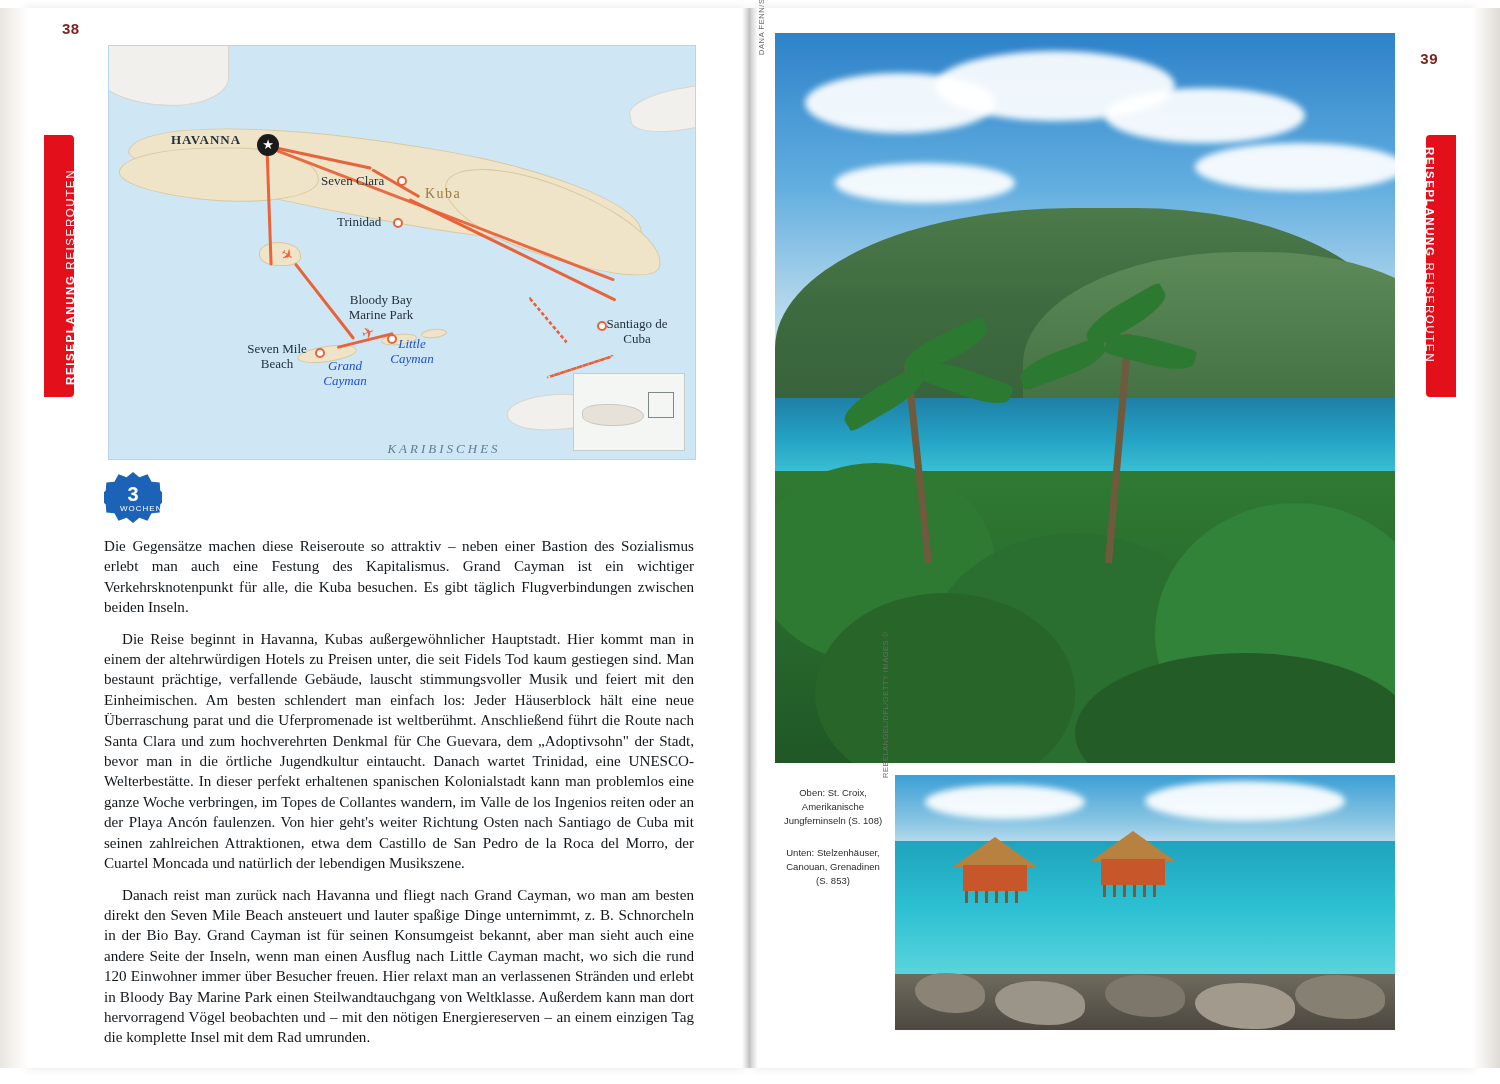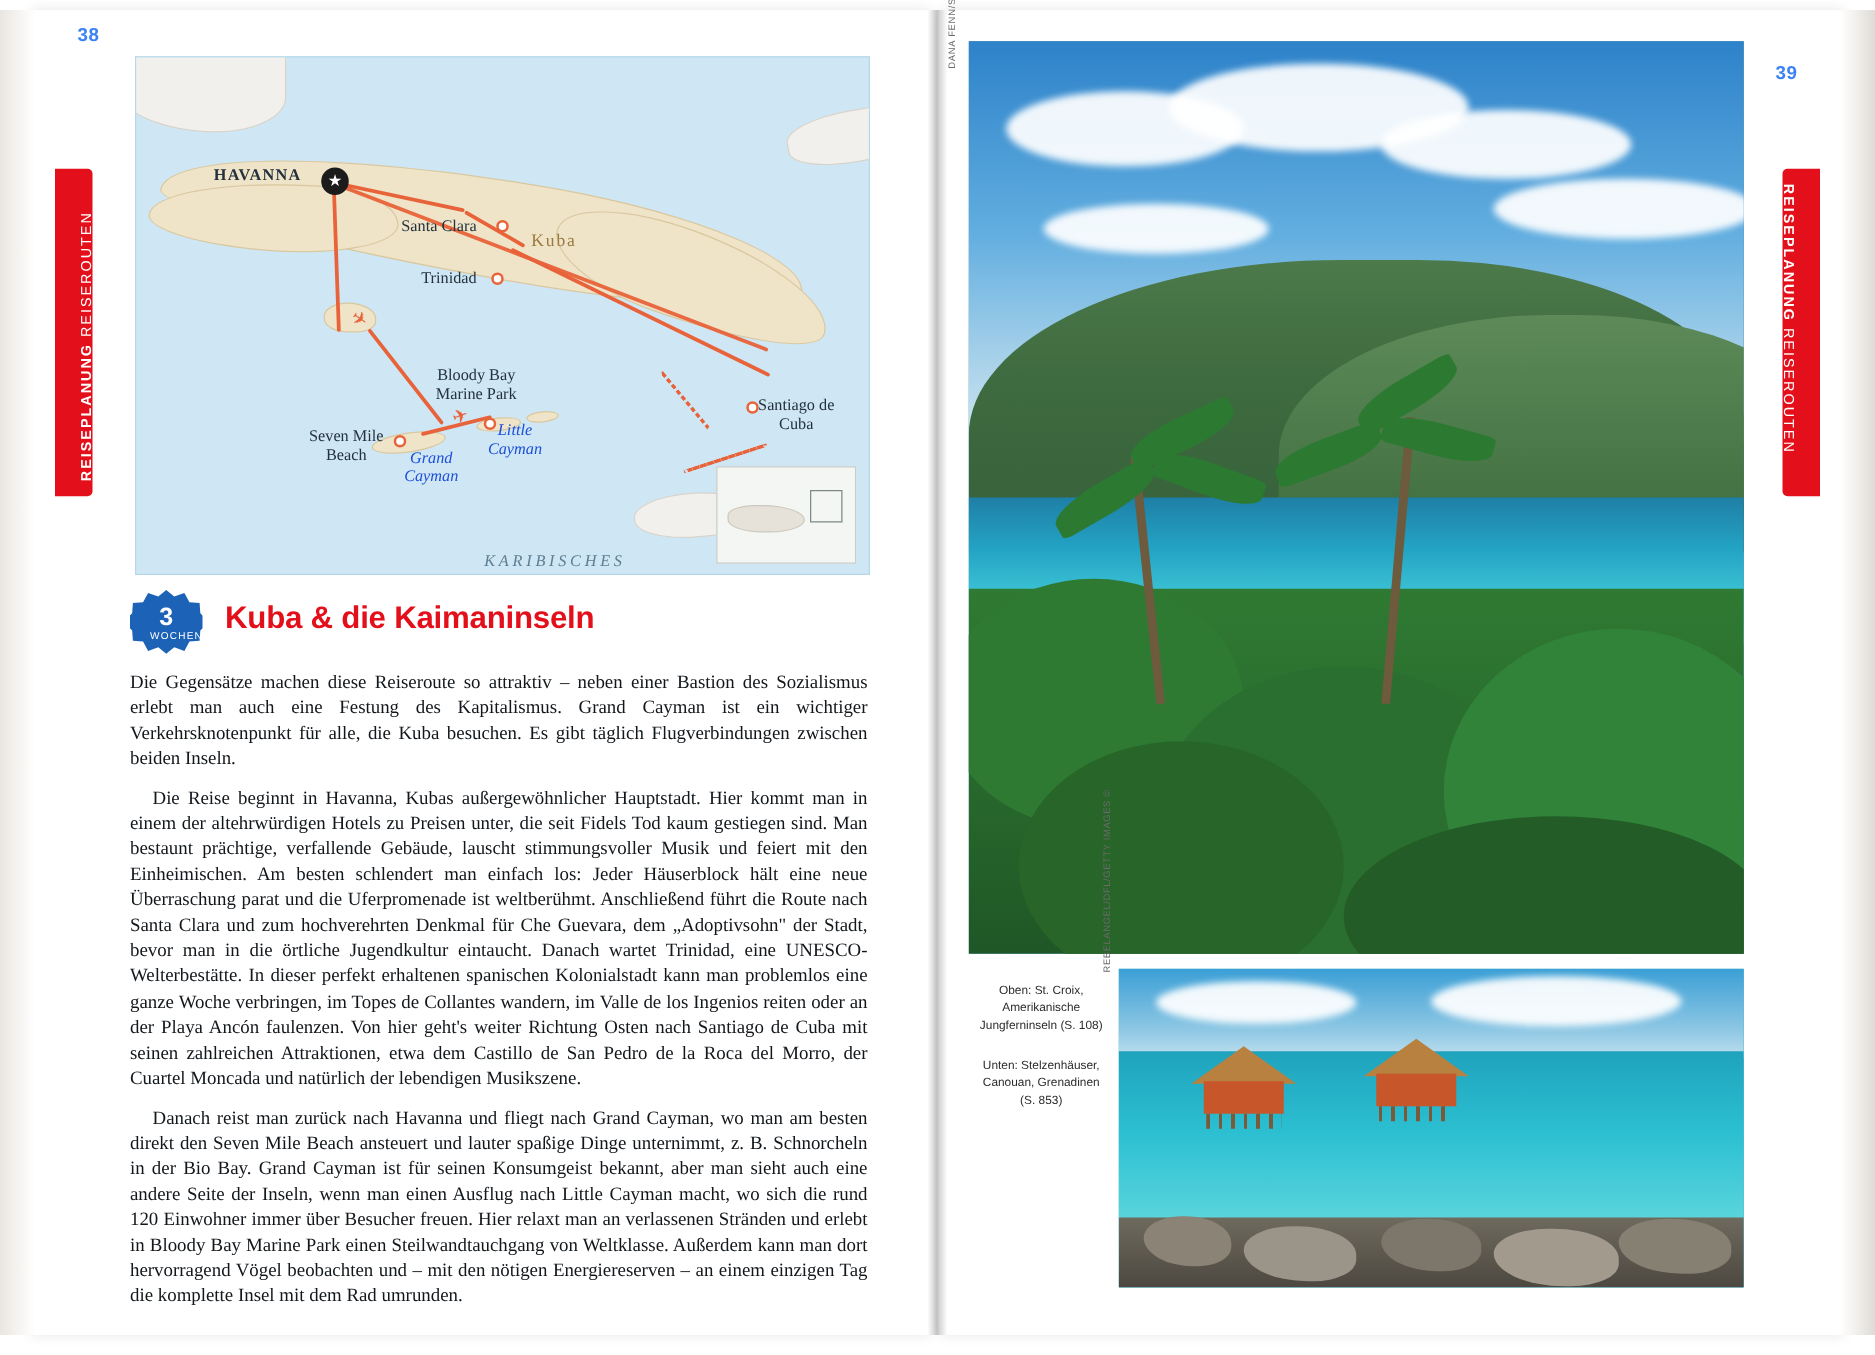--- a/index.html
+++ b/index.html
@@ -39,21 +39,21 @@
   .edge-left  { left: 0;     background: linear-gradient(to right, #e9e6e1 0%, #f6f4f1 55%, #ffffff 100%); }
   .edge-right { left: 1472px; background: linear-gradient(to left, #dedbd6 0%, #f2f0ed 55%, #ffffff 100%); }
 
   
   .folio {
     position: absolute;
     top: 20px;
     font-family: "Liberation Sans", sans-serif;
     font-weight: bold;
     font-size: 15px;
-    color: #3b82f6;
+    color: #7f1d1d;
     letter-spacing: 0.5px;
   }
   .folio-left  { left: 62px; }
   .folio-right { right: 62px; margin-top: 30px; }
 
   
   .side-tab {
     position: absolute;
     top: 135px;
     width: 30px;
@@ -469,42 +469,41 @@
     <div class="plane" style="left:253px; top:278px; transform: rotate(-20deg);">✈</div>
 
     <div class="map-pin-star" style="left:148px; top:88px;">★</div>
     <div class="map-dot" style="left:288px; top:130px;"></div>
     <div class="map-dot" style="left:284px; top:172px;"></div>
     <div class="map-dot" style="left:488px; top:275px;"></div>
     <div class="map-dot" style="left:206px; top:302px;"></div>
     <div class="map-dot" style="left:278px; top:288px;"></div>
 
     <div class="map-label bold" style="left:62px; top:86px;">HAVANNA</div>
-    <div class="map-label" style="left:212px; top:127px;">Santa Clara</div>
+    <div class="map-label" style="left:212px; top:127px;">Seven Clara</div>
     <div class="map-label" style="left:228px; top:168px;">Trinidad</div>
     <div class="map-label country" style="left:316px; top:140px;">Kuba</div>
     <div class="map-label center" style="left:488px; top:270px; width:80px; white-space:normal;">Santiago de Cuba</div>
     <div class="map-label center" style="left:222px; top:246px; width:100px; white-space:normal;">Bloody Bay Marine Park</div>
     <div class="map-label orange center" style="left:268px; top:290px; width:70px; white-space:normal;">Little Cayman</div>
     <div class="map-label center" style="left:128px; top:295px; width:80px; white-space:normal;">Seven Mile Beach</div>
     <div class="map-label orange center" style="left:196px; top:312px; width:80px; white-space:normal;">Grand Cayman</div>
 
     <div class="sea-label">KARIBISCHES MEER</div>
 
     <div class="inset-box">
       <div class="inset-land"></div>
       <div class="inset-frame"></div>
     </div>
   </div>
 
   <div class="weeks-badge">
     <div class="weeks-num">3</div>
     <div class="weeks-word">WOCHEN</div>
   </div>
-  <div class="route-title">Kuba &amp; die Kaimaninseln</div>
 
   <div class="body-col">
     <p>Die Gegensätze machen diese Reiseroute so attraktiv – neben einer Bastion des Sozialismus erlebt man auch eine Festung des Kapitalismus. Grand Cayman ist ein wichtiger Verkehrsknotenpunkt für alle, die Kuba besuchen. Es gibt täglich Flugverbindungen zwischen beiden Inseln.</p>
     <p class="indent">Die Reise beginnt in Havanna, Kubas außergewöhnlicher Hauptstadt. Hier kommt man in einem der altehrwürdigen Hotels zu Preisen unter, die seit Fidels Tod kaum gestiegen sind. Man bestaunt prächtige, verfallende Gebäude, lauscht stimmungsvoller Musik und feiert mit den Einheimischen. Am besten schlendert man einfach los: Jeder Häuserblock hält eine neue Überraschung parat und die Uferpromenade ist weltberühmt. Anschließend führt die Route nach Santa Clara und zum hochverehrten Denkmal für Che Guevara, dem „Adoptivsohn" der Stadt, bevor man in die örtliche Jugendkultur eintaucht. Danach wartet Trinidad, eine UNESCO-Welterbestätte. In dieser perfekt erhaltenen spanischen Kolonialstadt kann man problemlos eine ganze Woche verbringen, im Topes de Collantes wandern, im Valle de los Ingenios reiten oder an der Playa Ancón faulenzen. Von hier geht's weiter Richtung Osten nach Santiago de Cuba mit seinen zahlreichen Attraktionen, etwa dem Castillo de San Pedro de la Roca del Morro, der Cuartel Moncada und natürlich der lebendigen Musikszene.</p>
     <p class="indent">Danach reist man zurück nach Havanna und fliegt nach Grand Cayman, wo man am besten direkt den Seven Mile Beach ansteuert und lauter spaßige Dinge unternimmt, z. B. Schnorcheln in der Bio Bay. Grand Cayman ist für seinen Konsumgeist bekannt, aber man sieht auch eine andere Seite der Inseln, wenn man einen Ausflug nach Little Cayman macht, wo sich die rund 120 Einwohner immer über Besucher freuen. Hier relaxt man an verlassenen Stränden und erlebt in Bloody Bay Marine Park einen Steilwandtauchgang von Weltklasse. Außerdem kann man dort hervorragend Vögel beobachten und – mit den nötigen Energiereserven – an einem einzigen Tag die komplette Insel mit dem Rad umrunden.</p>
   </div>
 
   <div class="photo-credit-v">DANA FENN/SHUTTERSTOCK ©</div>
 
   <div class="photo-top">

